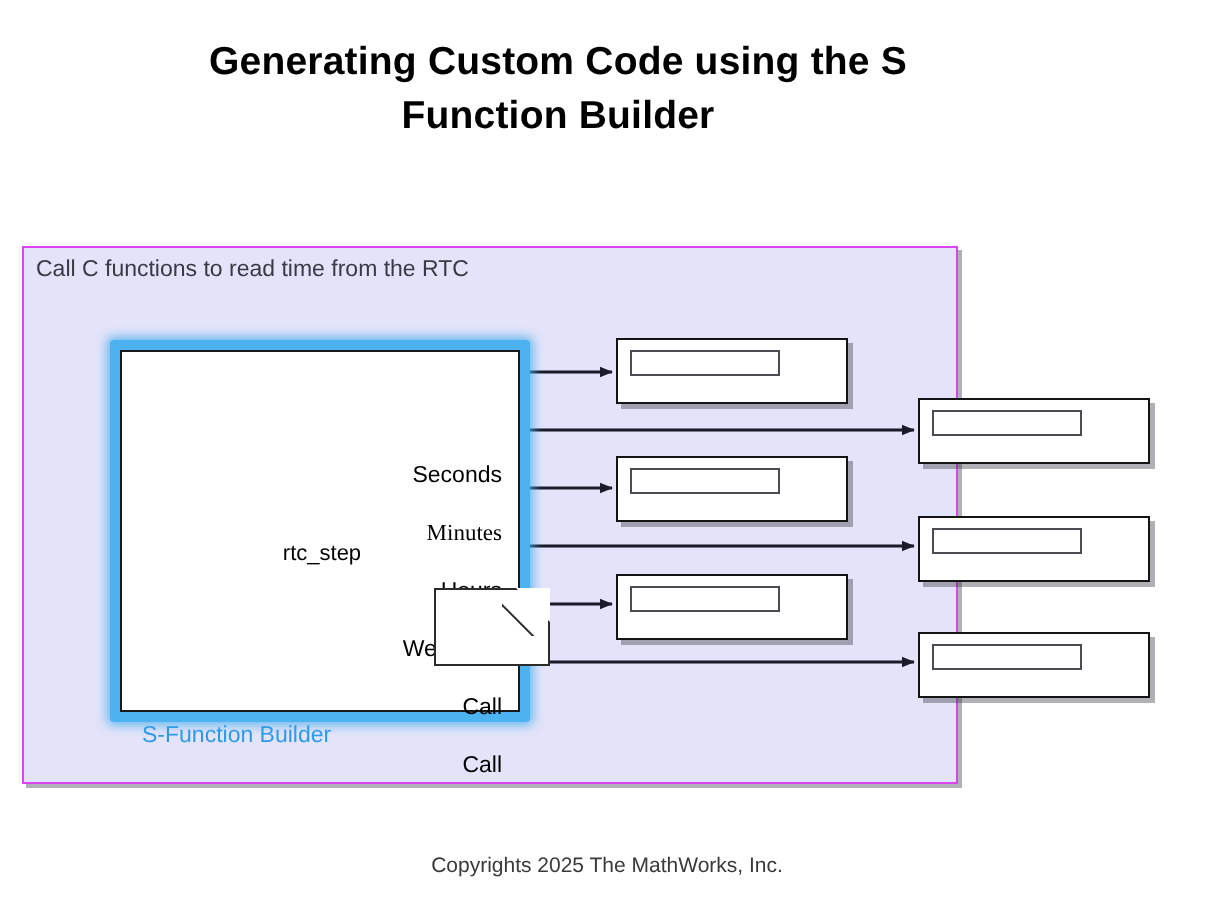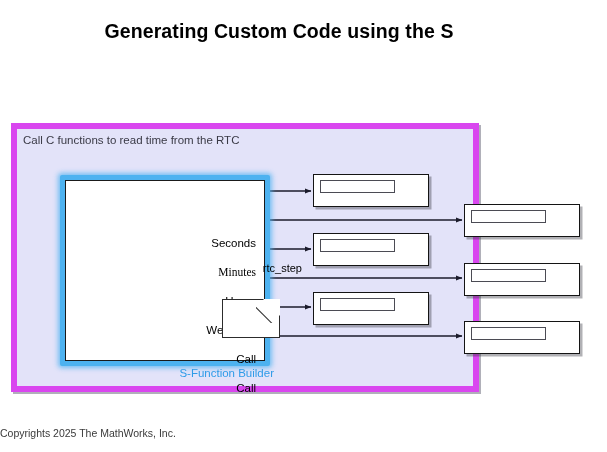--- a/index.html
+++ b/index.html
@@ -32,21 +32,21 @@
   #page-title .line { display: block; }
 
   
   #model-canvas {
     position: absolute;
     left: 11px;
     top: 123px;
     width: 468px;
     height: 269px;
     background: #e3e3f9;
-    border: 6px solid #d946ef;
+    border: 1px solid #d946ef;
     box-shadow: 2px 2px 0 rgba(80,80,100,0.45);
     box-sizing: border-box;
   }
 
   
   #canvas-annotation {
     position: absolute;
     left: 6px;
     top: 5px;
     font-size: 11.5px;
@@ -79,33 +79,32 @@
     top: 5px;
     width: 200px;
     height: 181px;
     background: #ffffff;
     border: 1.4px solid #1a1a1a;
     box-sizing: border-box;
   }
   #sfb-name {
     position: absolute;
     left: 0;
-    top: 81px;
+    top: 95px;
     width: 200px;
-    text-align: right;
+    text-align: center;
     font-size: 11px;
     color: #000;
-    margin-left: 36px;
   }
   #sfb-caption {
     position: absolute;
-    left: 4px;
+    left: 16px;
     top: 192px;
     width: 210px;
-    text-align: right;
+    text-align: left;
     font-size: 11.5px;
     color: #2e9be8;
     white-space: nowrap;
   }
 
   
   .port-label {
     position: absolute;
     right: 8px;
     font-size: 11.5px;
@@ -183,29 +182,31 @@
     background: #ffffff;
     box-sizing: border-box;
   }
 
   
   #footer-text {
     position: absolute;
     left: 0;
     top: 427px;
     width: 607px;
+    text-align: center;
     font-size: 10.5px;
     color: #3a3a3a;
   }
 </style>
 </head>
 <body>
 
 <div id="page-title">
   <span class="line">Generating Custom Code using the S</span>
+  <span class="line">Function Builder</span>
 </div>
 
 <div id="model-canvas">
 
   <div id="canvas-annotation">Call C functions to read time from the RTC</div>
 
   <svg id="wires" viewBox="0 0 584 269" width="584" height="269">
     <defs>
       <marker id="arrowhead" markerWidth="7" markerHeight="7" refX="6.2" refY="3.1" orient="auto" markerUnits="userSpaceOnUse">
         <path d="M0,0.4 L6.6,3.1 L0,5.8 z" fill="#1b1b2b"></path>

